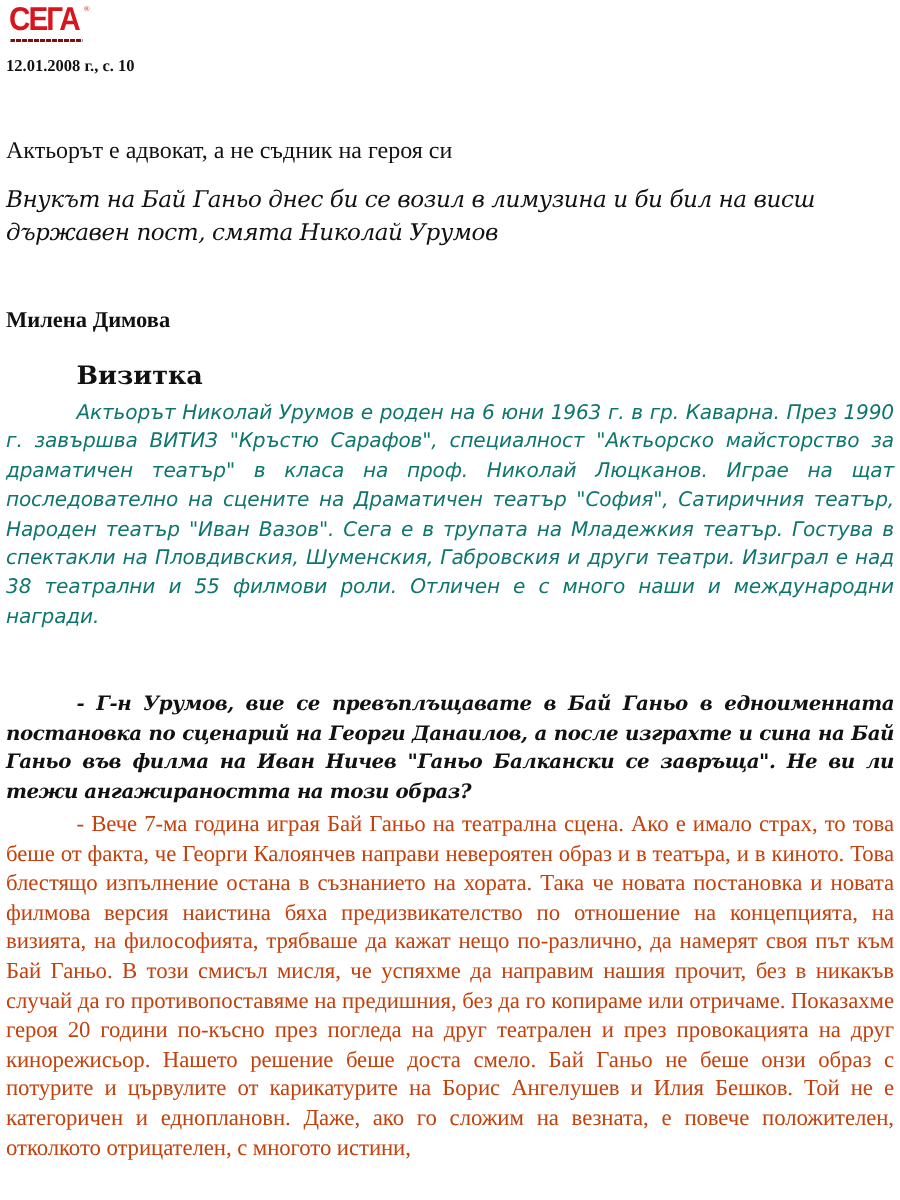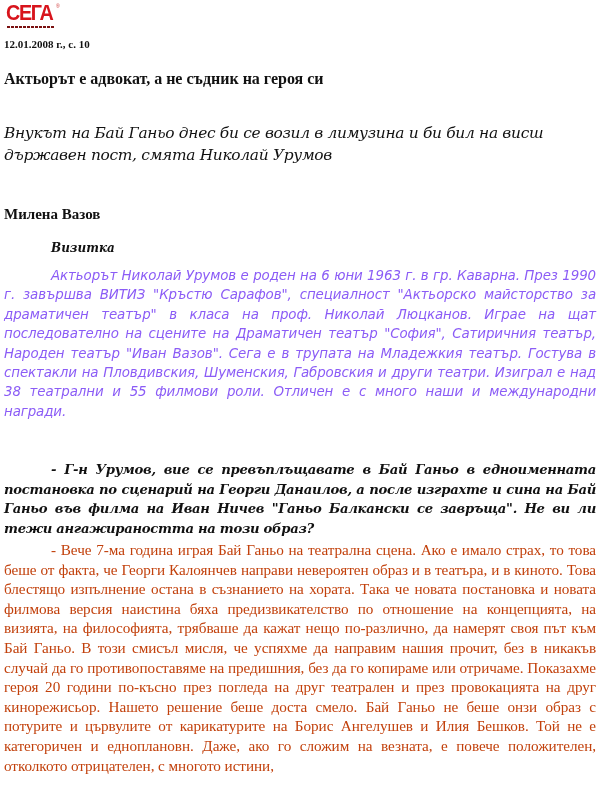--- a/index.html
+++ b/index.html
@@ -17,43 +17,43 @@
     .logo-line {
       position: absolute; left: 1px; top: 24px; width: 48px; height: 2px;
       background: repeating-linear-gradient(90deg, #7a1010 0 3px, #fff 3px 4px);
     }
     .logo-reg { position: absolute; left: 50px; top: 1px; font-size: 5px; color: #c33; font-family: "Liberation Sans", sans-serif; }
     .dateline {
       position: absolute; left: 4px; top: 38px;
       font-family: "Liberation Serif", serif; font-weight: bold; font-size: 11px; color: #111;
     }
     .title {
-      position: absolute; left: 4px; top: 70px;
-      font-family: "Liberation Serif", serif; font-weight: bold; font-size: 16px;
+      position: absolute; left: 4px; top: 92px;
+      font-family: "Liberation Serif", serif; font-weight: normal; font-size: 16px;
     }
     .subtitle {
       position: absolute; left: 4px; top: 122px; width: 592px;
       font-family: "DejaVu Serif", serif; font-weight: normal; font-style: italic;
       font-size: 15.4px; line-height: 22px; letter-spacing: -0.3px;
     }
     .author {
       position: absolute; left: 4px; top: 206px;
       font-family: "Liberation Serif", serif; font-weight: bold; font-size: 15px;
     }
     .section-head {
       position: absolute; left: 51px; top: 241px;
-      font-family: "DejaVu Serif", serif; font-weight: bold; font-style: italic; font-size: 12px;
+      font-family: "DejaVu Serif", serif; font-weight: bold; font-size: 17px;
     }
     .para {
       position: absolute; left: 4px; width: 592px; text-align: justify;
       text-indent: 47px; margin: 0;
     }
     .bio {
       top: 266px; font-family: "DejaVu Sans", sans-serif; font-style: italic;
-      font-size: 13.4px; line-height: 19.4px; color: #8b5cf6; letter-spacing: -0.1px;
+      font-size: 13.4px; line-height: 19.4px; color: #0f766e; letter-spacing: -0.1px;
     }
     .question {
       top: 460px; font-family: "DejaVu Serif", serif; font-weight: bold; font-style: italic;
       font-size: 13.2px; line-height: 19.6px; letter-spacing: -0.3px;
     }
     .answer {
       top: 540px; font-family: "Liberation Serif", serif;
       font-size: 15.2px; line-height: 19.6px; color: #c2410c; letter-spacing: -0.05px;
     }
   </style>
@@ -64,19 +64,19 @@
   <div class="logo">
     <span class="logo-text">СЕГА</span>
     <span class="logo-reg">®</span>
     <div class="logo-line"></div>
   </div>
   <div class="dateline">12.01.2008 г., с. 10</div>
 
   <h1 class="title" style="margin:0">Актьорът е адвокат, а не съдник на героя си</h1>
   <h2 class="subtitle" style="margin:0">Внукът на Бай Ганьо днес би се возил в лимузина и би бил на висш държавен пост, смята Николай Урумов</h2>
 
-  <div class="author">Милена Вазов</div>
+  <div class="author">Милена Димова</div>
   <div class="section-head">Визитка</div>
 
   <p class="para bio">Актьорът Николай Урумов е роден на 6 юни 1963 г. в гр. Каварна. През 1990 г. завършва ВИТИЗ "Кръстю Сарафов", специалност "Актьорско майсторство за драматичен театър" в класа на проф. Николай Люцканов. Играе на щат последователно на сцените на Драматичен театър "София", Сатиричния театър, Народен театър "Иван Вазов". Сега е в трупата на Младежкия театър. Гостува в спектакли на Пловдивския, Шуменския, Габровския и други театри. Изиграл е над 38 театрални и 55 филмови роли. Отличен е с много наши и международни награди.</p>
   <p class="para question">- Г-н Урумов, вие се превъплъщавате в Бай Ганьо в едноименната постановка по сценарий на Георги Данаилов, а после изграхте и сина на Бай Ганьо във филма на Иван Ничев "Ганьо Балкански се завръща". Не ви ли тежи ангажираността на този образ?</p>
   <p class="para answer">- Вече 7-ма година играя Бай Ганьо на театрална сцена. Ако е имало страх, то това беше от факта, че Георги Калоянчев направи невероятен образ и в театъра, и в киното. Това блестящо изпълнение остана в съзнанието на хората. Така че новата постановка и новата филмова версия наистина бяха предизвикателство по отношение на концепцията, на визията, на философията, трябваше да кажат нещо по-различно, да намерят своя път към Бай Ганьо. В този смисъл мисля, че успяхме да направим нашия прочит, без в никакъв случай да го противопоставяме на предишния, без да го копираме или отричаме. Показахме героя 20 години по-късно през погледа на друг театрален и през провокацията на друг кинорежисьор. Нашето решение беше доста смело. Бай Ганьо не беше онзи образ с потурите и цървулите от карикатурите на Борис Ангелушев и Илия Бешков. Той не е категоричен и едноплановн. Даже, ако го сложим на везната, е повече положителен, отколкото отрицателен, с многото истини,</p>
 </div>
 
 </body></html>

